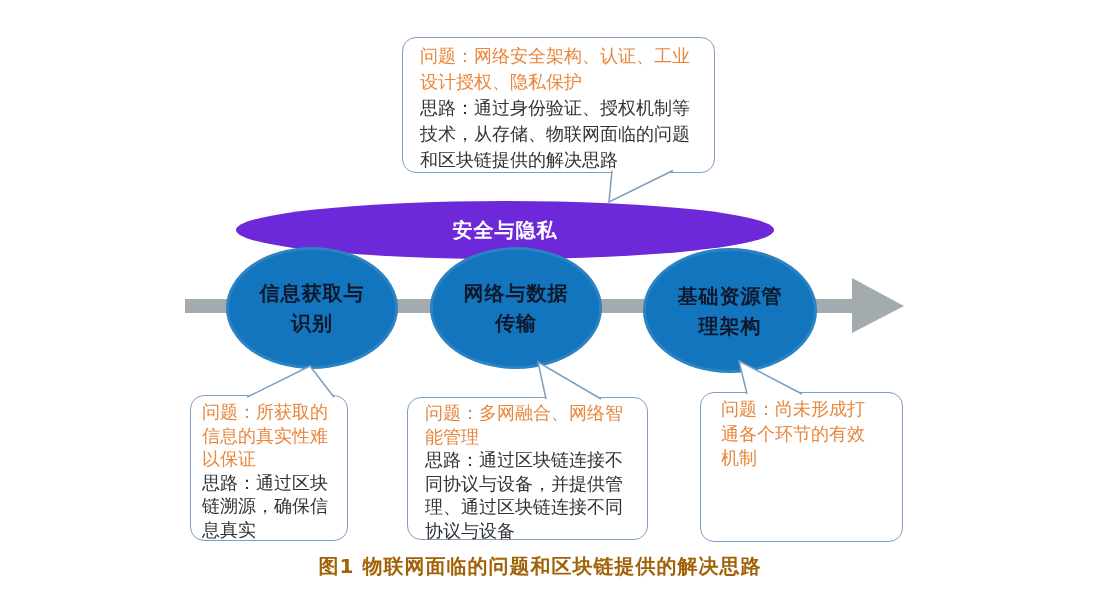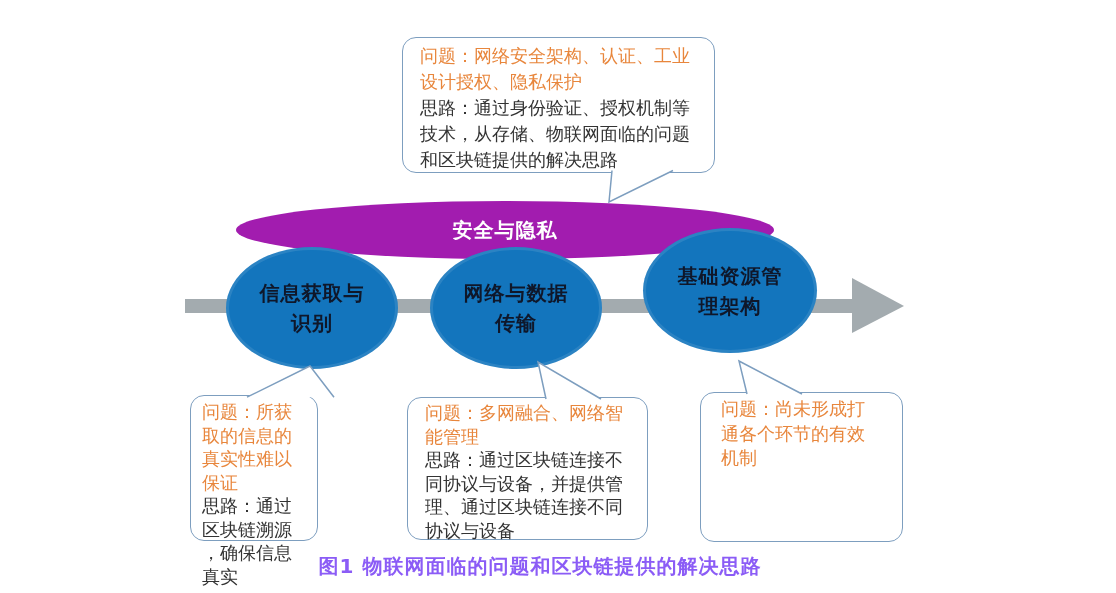--- a/index.html
+++ b/index.html
@@ -5,61 +5,61 @@
   html,body{margin:0;padding:0;background:#f4f4f4;}
   .stage{
     position:relative;width:1116px;height:593px;background:#ffffff;
     font-family:"DejaVu Sans","Liberation Sans",sans-serif;overflow:hidden;margin:0 auto;
   }
   .layer{position:absolute;left:0;top:0;width:1116px;height:593px;pointer-events:none;}
 
   
   .band{
     position:absolute;left:236px;top:201px;width:538px;height:58px;
-    background:#a21caf;border-radius:50%;
+    background:#6d28d9;border-radius:50%;
     display:flex;align-items:center;justify-content:center;
   }
   .band-label{color:#ffffff;font-size:20px;font-weight:bold;letter-spacing:1px;}
 
   
   .node{
     position:absolute;background:#1375BD;border-radius:50%;
     display:flex;align-items:center;justify-content:center;
     box-shadow:inset 0 0 0 3px rgba(255,255,255,0.10);
   }
   .node-1{left:226px;top:247px;width:172px;height:122px;}
   .node-2{left:430px;top:247px;width:172px;height:122px;}
-  .node-3{left:643px;top:228px;width:174px;height:125px;}
+  .node-3{left:643px;top:248px;width:174px;height:125px;}
   .node-label{
     color:#0f172a;font-size:20px;font-weight:bold;line-height:30px;
     text-align:center;white-space:pre-line;letter-spacing:1px;
   }
 
   
   .callout{
     position:absolute;background:#ffffff;border:1.5px solid #7D9EBF;border-radius:14px;
     box-sizing:border-box;
   }
   .callout p{
     margin:0;font-size:18px;word-break:break-all;line-break:anywhere;text-align:left;
   }
   .problem{color:#E8863C;}
   .solution{color:#333333;}
   .callout-top{left:402px;top:37px;width:313px;height:136px;padding:5px 17px;}
   .callout-top p{line-height:26px;}
-  .callout-left{left:190px;top:395px;width:128px;height:146px;padding:4px 11px;}
+  .callout-left{left:190px;top:395px;width:158px;height:146px;padding:4px 11px;}
   .callout-left p{line-height:23.5px;}
   .callout-middle{left:407px;top:397px;width:241px;height:143px;padding:3px 17px;}
   .callout-middle p{line-height:23.5px;}
   .callout-right{left:700px;top:392px;width:203px;height:150px;padding:4px 20px;}
   .callout-right p{line-height:24.5px;}
 
   .caption{
     position:absolute;left:0;top:553px;width:1080px;text-align:center;
-    font-size:20px;font-weight:bold;color:#8b5cf6;letter-spacing:1px;
+    font-size:20px;font-weight:bold;color:#a16207;letter-spacing:1px;
   }
 </style>
 </head>
 <body>
 
 <div class="stage">
 
   <div class="band">
     <span class="band-label">安全与隐私</span>
   </div>

